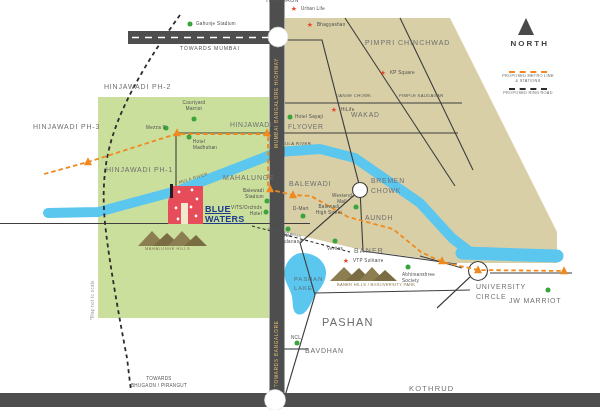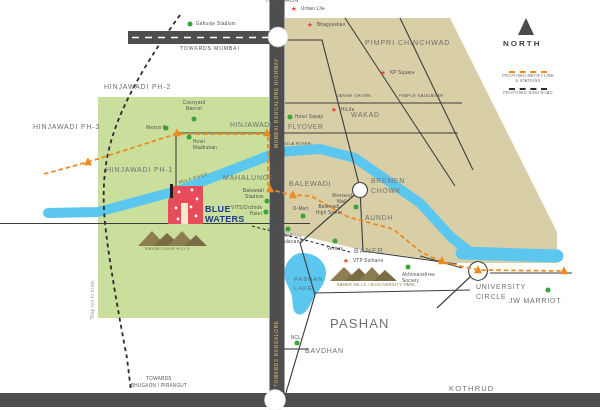--- a/index.html
+++ b/index.html
@@ -25,21 +25,21 @@
   .ringed{stroke:#3c3c3c;stroke-width:1.1;}
   .lbl{position:absolute;color:#565656;line-height:1.25;white-space:pre-line;
        transform-origin:0 0;}
   .gdot{position:absolute;width:5px;height:5px;border-radius:50%;
         background:var(--poi-green);transform:translate(-50%,-50%);}
   .star{position:absolute;color:var(--star-red);font-size:7px;line-height:1;
         transform:translate(-50%,-55%);}
   .sta{position:absolute;width:0;height:0;border-left:4.5px solid transparent;
        border-right:4.5px solid transparent;border-bottom:8px solid var(--metro-orange);
        transform:translate(-50%,-60%);}
-  .north-box{position:absolute;left:503px;top:18px;width:46px;text-align:left;}
+  .north-box{position:absolute;left:503px;top:18px;width:46px;text-align:right;}
   .north-tri{width:0;height:0;margin:0 auto;border-left:8px solid transparent;
        border-right:8px solid transparent;border-bottom:17px solid #4a4a4a;}
   .north-lbl{margin-top:4px;font-size:8px;font-weight:bold;letter-spacing:2px;color:#3f3f3f;}
   .legend{position:absolute;left:499px;top:68px;width:58px;text-align:center;
        font-size:3.8px;color:#6a6a6a;line-height:1.4;}
   .ldash{width:38px;margin:3px auto 1px auto;border-top:2px dashed #2d2d2d;}
   .ldash.orange{border-top-color:var(--metro-orange);}
   .leg-t{white-space:pre-line;letter-spacing:.3px;}
 </style>
 </head>
@@ -129,40 +129,40 @@
       <div class="lbl" style="left: 230px; top: 121px; font-size: 6.8px; letter-spacing: 0.6px; color: rgb(110, 110, 110);">HINJAWADI</div>
       <div class="lbl" style="left: 288px; top: 123px; font-size: 6.8px; letter-spacing: 0.6px; color: rgb(110, 110, 110);">FLYOVER</div>
       <div class="lbl" style="left: 351px; top: 111px; font-size: 6.8px; letter-spacing: 0.8px; color: rgb(110, 110, 110);">WAKAD</div>
       <div class="lbl" style="left: 365px; top: 39px; font-size: 7px; letter-spacing: 1px; color: rgb(110, 110, 110);">PIMPRI CHINCHWAD</div>
       <div class="lbl" style="left: 223px; top: 174px; font-size: 7px; letter-spacing: 0.8px; color: rgb(110, 110, 110);">MAHALUNGE</div>
       <div class="lbl" style="left: 289px; top: 180px; font-size: 7px; letter-spacing: 0.8px; color: rgb(110, 110, 110);">BALEWADI</div>
       <div class="lbl" style="left: 371px; top: 176px; font-size: 6.8px; letter-spacing: 0.8px; color: rgb(110, 110, 110); line-height: 1.5;">BREMEN
 CHOWK</div>
       <div class="lbl" style="left: 365px; top: 214px; font-size: 6.8px; letter-spacing: 0.8px; color: rgb(110, 110, 110);">AUNDH</div>
       <div class="lbl" style="left: 354px; top: 247px; font-size: 7px; letter-spacing: 1.2px; color: rgb(110, 110, 110);">BANER</div>
-      <div class="lbl" style="left: 322px; top: 316px; font-size: 13px; letter-spacing: 1.2px; color: rgb(110, 110, 110); margin-left: 8px;">PASHAN</div>
+      <div class="lbl" style="left: 322px; top: 316px; font-size: 11px; letter-spacing: 1.2px; color: rgb(110, 110, 110);">PASHAN</div>
       <div class="lbl" style="left: 305px; top: 347px; font-size: 7px; letter-spacing: 0.8px; color: rgb(110, 110, 110);">BAVDHAN</div>
       <div class="lbl" style="left: 294px; top: 275px; font-size: 6px; letter-spacing: 0.8px; color: rgb(84, 112, 127); line-height: 1.5;">PASHAN
 LAKE</div>
-      <div class="lbl" style="left: 409px; top: 384px; font-size: 7.5px; letter-spacing: 1.2px; color: rgb(110, 110, 110); margin-left: 40px;">KOTHRUD</div>
+      <div class="lbl" style="left: 409px; top: 384px; font-size: 7.5px; letter-spacing: 1.2px; color: rgb(110, 110, 110);">KOTHRUD</div>
       <div class="lbl" style="left: 476px; top: 282px; font-size: 7px; letter-spacing: 0.8px; color: rgb(110, 110, 110); line-height: 1.45;">UNIVERSITY
 CIRCLE</div>
       <div class="lbl" style="left: 126px; top: 376px; font-size: 4.6px; letter-spacing: 0.3px; width: 66px; text-align: center; line-height: 1.5;">TOWARDS
 BHUGAON / PIRANGUT</div>
       <div class="lbl" style="left: 336px; top: 93px; font-size: 4.2px; letter-spacing: 0.3px;">DANGE CHOWK</div>
       <div class="lbl" style="left: 399px; top: 93px; font-size: 4.2px; letter-spacing: 0.3px;">PIMPLE SAUDAGAR</div>
       <div class="lbl" style="left: 281px; top: 141px; font-size: 4.2px; letter-spacing: 0.5px;">MULA  RIVER</div>
       <div class="lbl" style="left: 178px; top: 180px; font-size: 4.2px; letter-spacing: 0.5px; transform: rotate(-17deg);">MULA RIVER</div>
       <div class="lbl" style="left: 268px; top: 227px; font-size: 3.5px; letter-spacing: 0.3px; color: rgb(85, 85, 85); transform: rotate(13deg);">PROPOSED ROAD</div>
       <div class="lbl" style="left: 145px; top: 246px; font-size: 4px; letter-spacing: 0.5px; color: rgb(134, 121, 80);">MAHALUNGE HILLS</div>
       <div class="lbl" style="left: 337px; top: 282px; font-size: 4px; letter-spacing: 0.3px; color: rgb(134, 121, 80);">BANER HILLS / BIODIVERSITY PARK</div>
       <div class="lbl" style="left: 274px; top: 148px; font-size: 4.6px; letter-spacing: 0.8px; color: rgb(227, 189, 112); transform: rotate(-90deg);">MUMBAI BANGALORE HIGHWAY</div>
       <div class="lbl" style="left: 274px; top: 387px; font-size: 4.6px; letter-spacing: 0.8px; color: rgb(227, 189, 112); transform: rotate(-90deg);">TOWARDS BANGALORE</div>
       <div class="lbl" style="left: 90px; top: 320px; font-size: 4.5px; letter-spacing: 0.3px; color: rgb(154, 154, 154); transform: rotate(-90deg);">*Map not to scale</div>
-      <div class="lbl" style="left: 205px; top: 204px; font-size: 9px; letter-spacing: 0.3px; color: rgb(29, 58, 140); line-height: 1.15; font-weight: bold;">BLUE
+      <div class="lbl" style="left: 205px; top: 204px; font-size: 9px; letter-spacing: 0.3px; color: rgb(29, 58, 140); line-height: 1.15; font-weight: bold; text-decoration: underline;">BLUE
 WATERS</div>
       <div class="gdot" style="left: 190px; top: 24px;"></div>
       <div class="lbl" style="left: 196px; top: 21px; font-size: 4.6px; letter-spacing: 0.3px; color: rgb(79, 79, 79); line-height: 1.3;">Gahunje Stadium</div>
       <div class="gdot" style="left: 194px; top: 119px;"></div>
       <div class="lbl" style="left: 176px; top: 100px; font-size: 4.6px; letter-spacing: 0.3px; color: rgb(79, 79, 79); width: 36px; text-align: center; line-height: 1.3;">Courtyard
 Marriot</div>
       <div class="gdot" style="left: 166px; top: 128px;"></div>
       <div class="lbl" style="left: 146px; top: 125px; font-size: 4.6px; letter-spacing: 0.3px; color: rgb(79, 79, 79); line-height: 1.3;">Mezza 9</div>
       <div class="gdot" style="left: 189px; top: 137px;"></div>
       <div class="lbl" style="left: 193px; top: 139px; font-size: 4.6px; letter-spacing: 0.3px; color: rgb(79, 79, 79); line-height: 1.3;">Hotel

